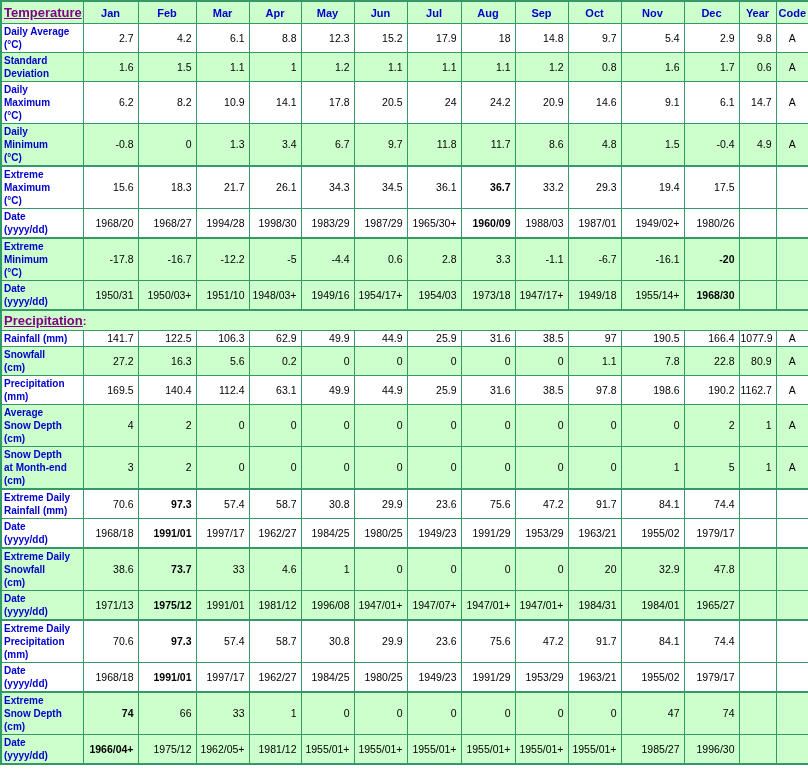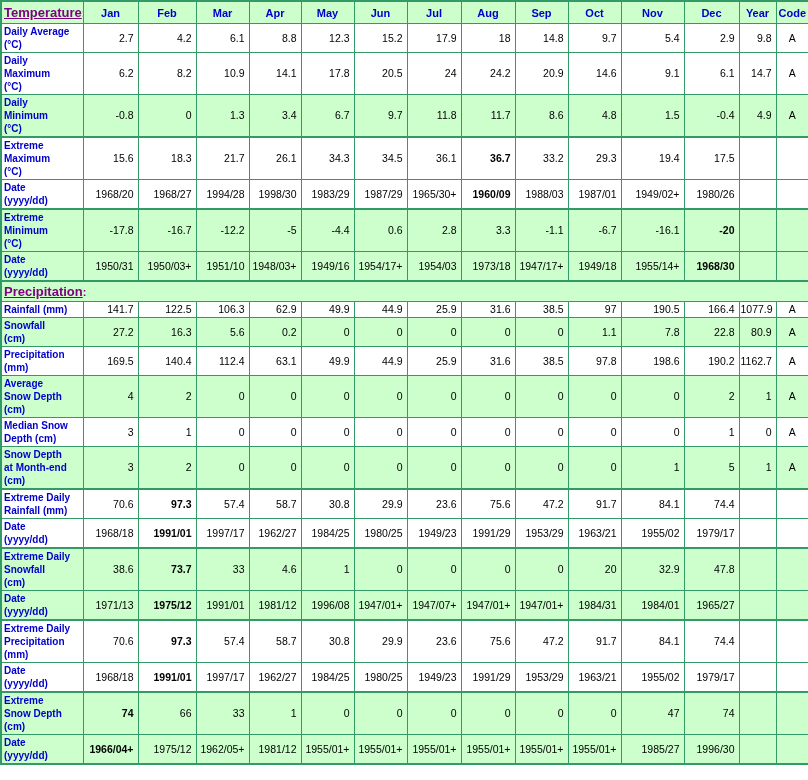--- a/index.html
+++ b/index.html
@@ -132,20 +132,38 @@
         <td class="data-cell">15.2</td>
         <td class="data-cell">17.9</td>
         <td class="data-cell">18</td>
         <td class="data-cell">14.8</td>
         <td class="data-cell">9.7</td>
         <td class="data-cell">5.4</td>
         <td class="data-cell">2.9</td>
         <td class="data-cell">9.8</td>
         <td class="data-cell code-cell">A</td>
       </tr>
+      <tr class="bg-green">
+        <th class="label-cell">Standard
+Deviation</th>
+        <td class="data-cell">1.6</td>
+        <td class="data-cell">1.5</td>
+        <td class="data-cell">1.1</td>
+        <td class="data-cell">1</td>
+        <td class="data-cell">1.2</td>
+        <td class="data-cell">1.1</td>
+        <td class="data-cell">1.1</td>
+        <td class="data-cell">1.1</td>
+        <td class="data-cell">1.2</td>
+        <td class="data-cell">0.8</td>
+        <td class="data-cell">1.6</td>
+        <td class="data-cell">1.7</td>
+        <td class="data-cell">0.6</td>
+        <td class="data-cell code-cell">A</td>
+      </tr>
       <tr class="bg-white">
         <th class="label-cell">Daily
 Maximum
 (°C)</th>
         <td class="data-cell">6.2</td>
         <td class="data-cell">8.2</td>
         <td class="data-cell">10.9</td>
         <td class="data-cell">14.1</td>
         <td class="data-cell">17.8</td>
         <td class="data-cell">20.5</td>
@@ -319,38 +337,20 @@
         <td class="data-cell">0</td>
         <td class="data-cell">0</td>
         <td class="data-cell">0</td>
         <td class="data-cell">0</td>
         <td class="data-cell">0</td>
         <td class="data-cell">0</td>
         <td class="data-cell">2</td>
         <td class="data-cell">1</td>
         <td class="data-cell code-cell">A</td>
       </tr>
-      <tr class="bg-white">
-        <th class="label-cell">Median Snow
-Depth (cm)</th>
-        <td class="data-cell">3</td>
-        <td class="data-cell">1</td>
-        <td class="data-cell">0</td>
-        <td class="data-cell">0</td>
-        <td class="data-cell">0</td>
-        <td class="data-cell">0</td>
-        <td class="data-cell">0</td>
-        <td class="data-cell">0</td>
-        <td class="data-cell">0</td>
-        <td class="data-cell">0</td>
-        <td class="data-cell">0</td>
-        <td class="data-cell">1</td>
-        <td class="data-cell">0</td>
-        <td class="data-cell code-cell">A</td>
-      </tr>
       <tr class="bg-green">
         <th class="label-cell">Snow Depth
 at Month-end
 (cm)</th>
         <td class="data-cell">3</td>
         <td class="data-cell">2</td>
         <td class="data-cell">0</td>
         <td class="data-cell">0</td>
         <td class="data-cell">0</td>
         <td class="data-cell">0</td>

